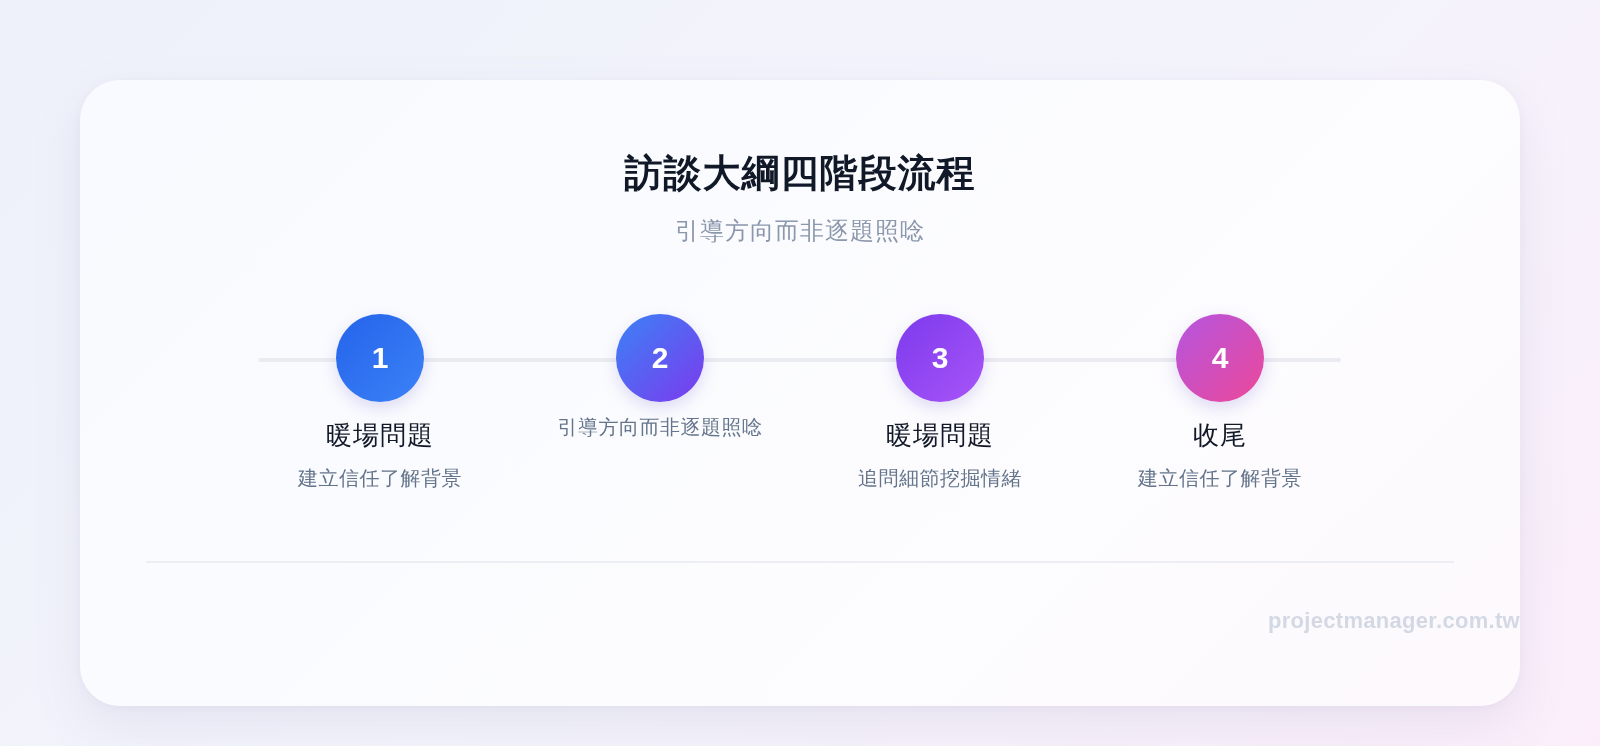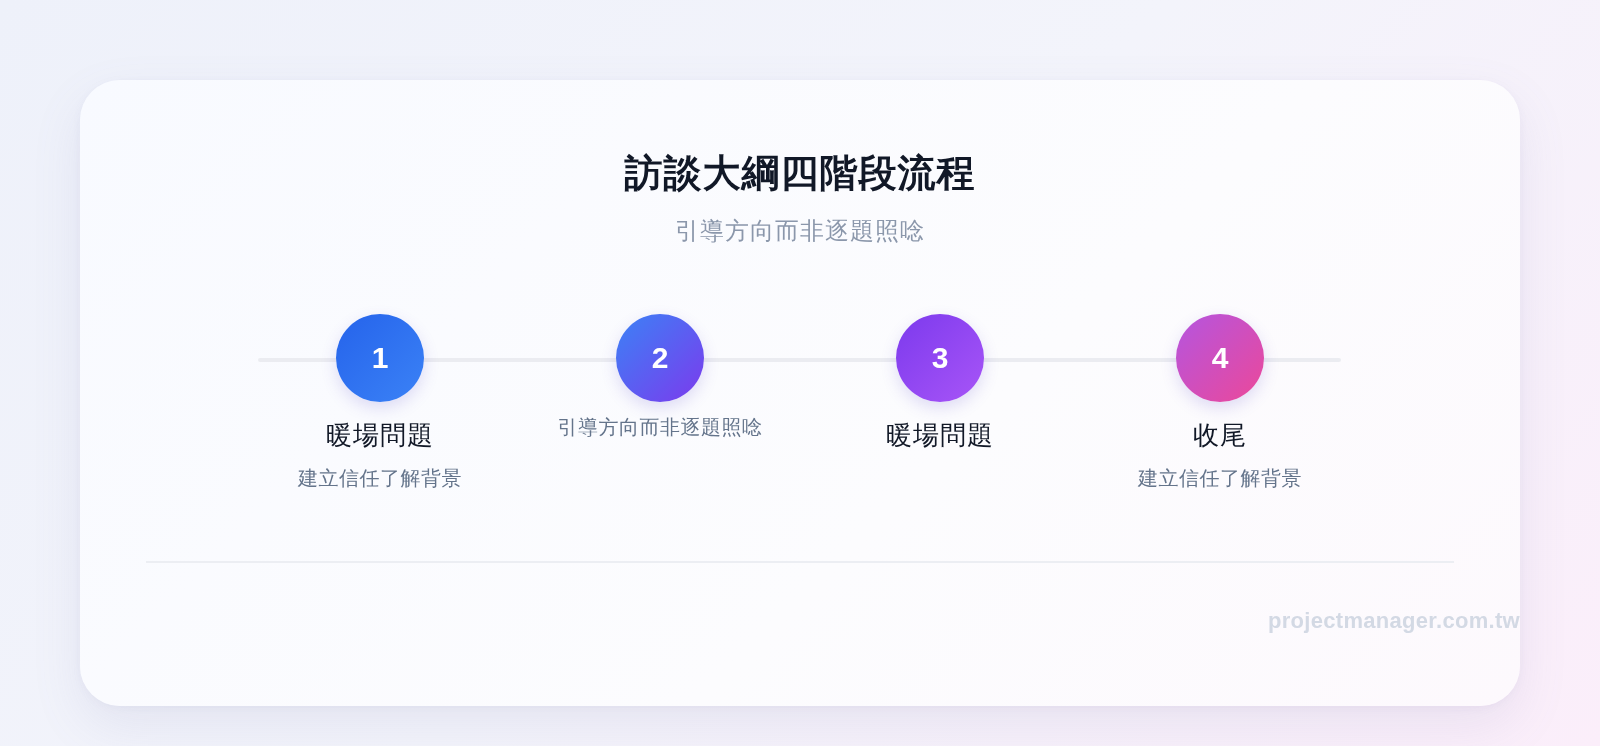--- a/index.html
+++ b/index.html
@@ -67,20 +67,21 @@
   </div>
 
   <div class="step" style="left:580px;">
     <div class="circle" style="background:linear-gradient(135deg,#3b82f6,#7c3aed);">2</div>
     <div class="step-desc">引導方向而非逐題照唸</div>
   </div>
 
   <div class="step" style="left:860px;">
     <div class="circle" style="background:linear-gradient(135deg,#7c3aed,#a855f7);">3</div>
     <div class="step-title">暖場問題</div>
+    <div class="step-desc">追問細節挖掘情緒</div>
   </div>
 
   <div class="step" style="left:1140px;">
     <div class="circle" style="background:linear-gradient(135deg,#b455e0,#ec4899);">4</div>
     <div class="step-title">收尾</div>
     <div class="step-desc">建立信任了解背景</div>
   </div>
 
   <div class="divider"></div>
   <div class="footer">projectmanager.com.tw</div>

